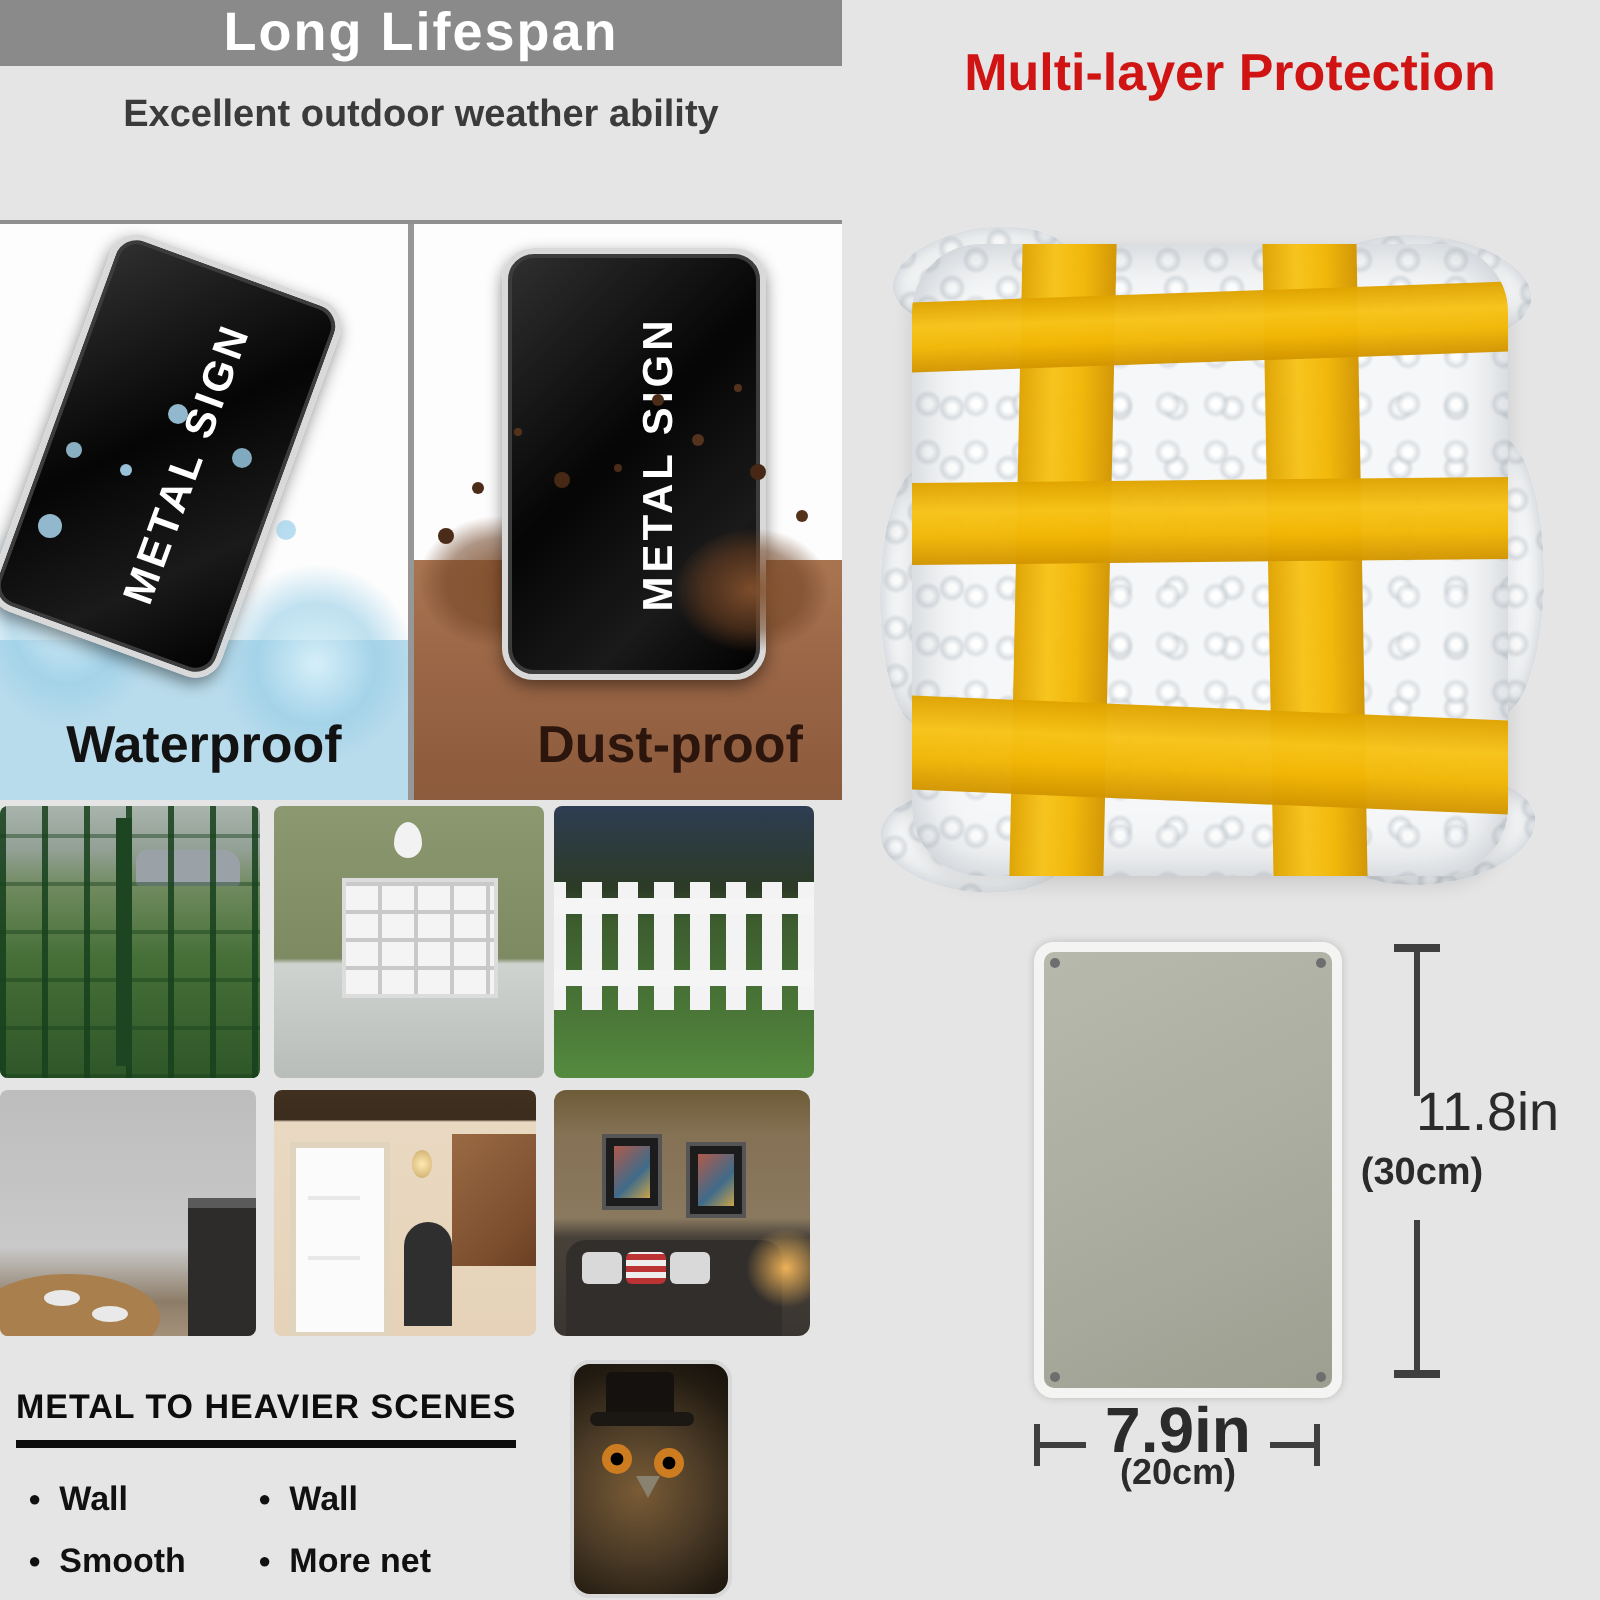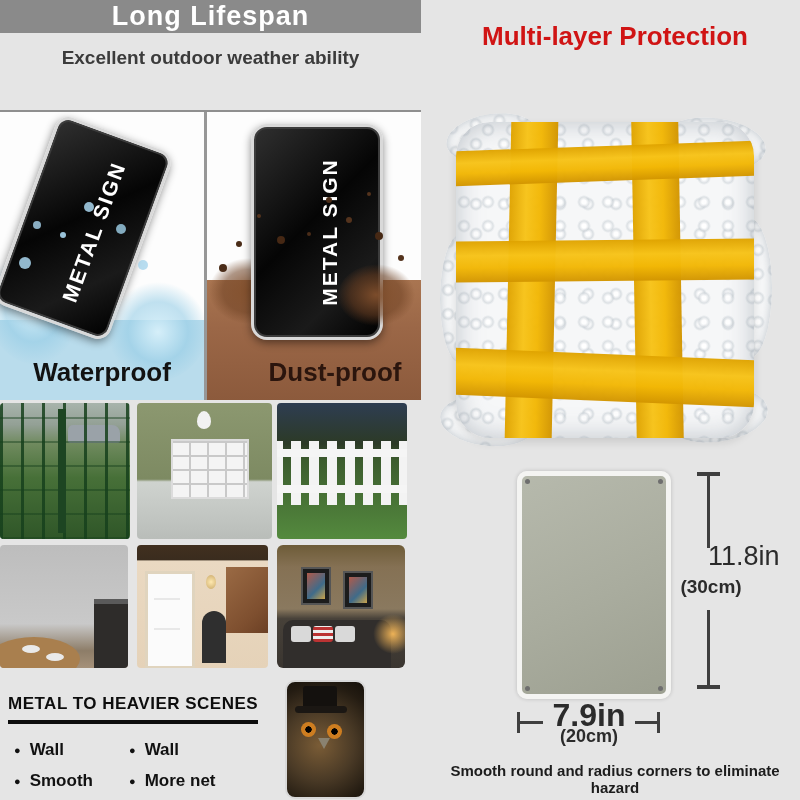--- a/index.html
+++ b/index.html
@@ -291,15 +291,14 @@
   <div class="abs dim v-seg2"></div>
   <div class="abs dim v-cap-b"></div>
 
   <div class="abs dim h-capl"></div>
   <div class="abs dim h-seg1"></div>
   <div class="abs dim-w-in">7.9in</div>
   <div class="abs dim-w-cm">(20cm)</div>
   <div class="abs dim h-seg2"></div>
   <div class="abs dim h-capr"></div>
 
-  <div class="abs caption">Smooth round and radius corners to eliminate hazard</div>
 
 </div>
 
 </body></html>

